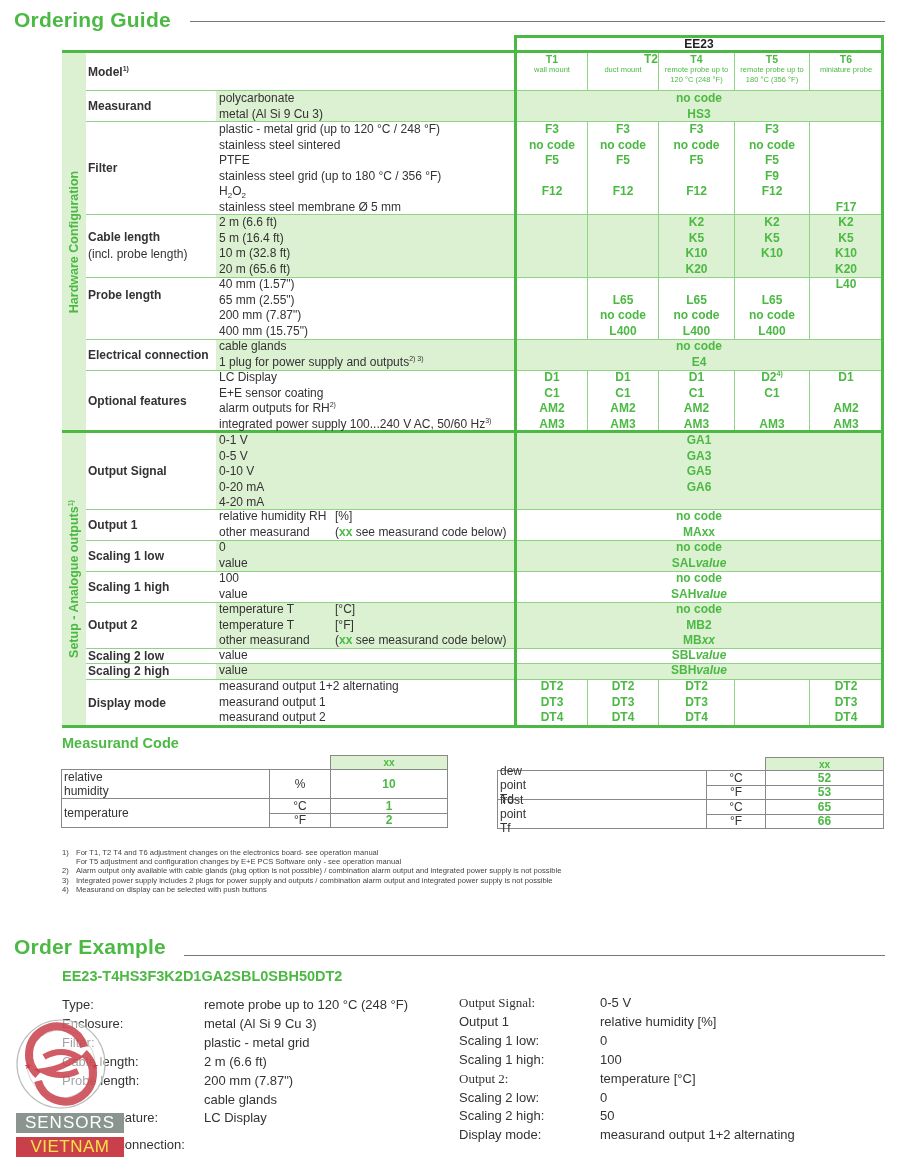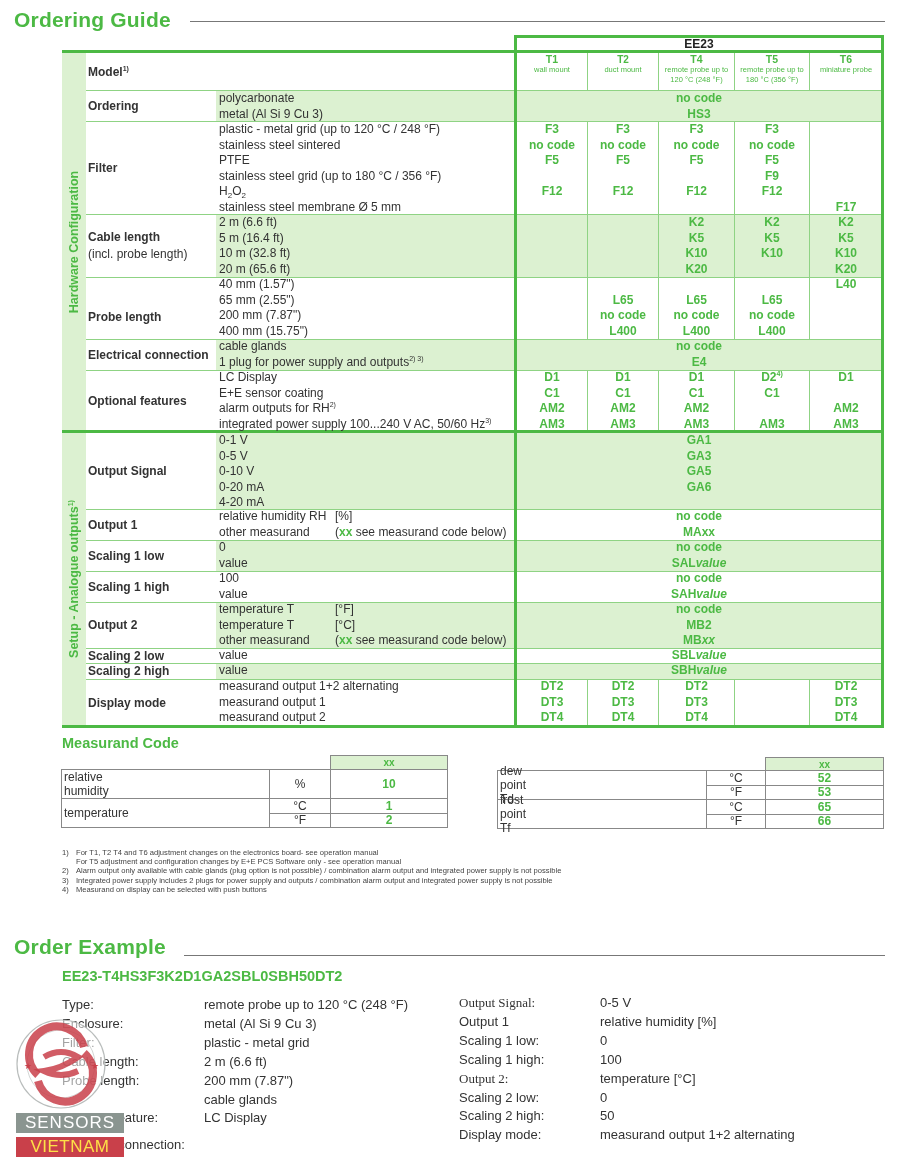--- a/index.html
+++ b/index.html
@@ -116,38 +116,38 @@
 
   <div class="row-label" style="top:16px; height:37px;">
     <div><span>Model</span><span class="sup">1)</span></div>
   </div>
   <div id="model-types">
       <div class="codes" style="left: 455px; width: 70px; top: 17px; line-height: 11px;">
         <div style="font-size: 10.5px;">T1</div>
         <div style="font-weight: normal; font-size: 7.5px; line-height: 9.5px; padding: 0px 1px;">wall mount</div>
       </div>
       <div class="codes" style="left: 526px; width: 70px; top: 17px; line-height: 11px;">
-        <div style="font-size: 10px;">T2</div>
+        <div style="font-size: 12px; text-align: right;">T2</div>
         <div style="font-weight: normal; font-size: 7.5px; line-height: 9.5px; padding: 0px 1px;">duct mount</div>
       </div>
       <div class="codes" style="left: 597px; width: 75px; top: 17px; line-height: 11px;">
         <div style="font-size: 10.5px;">T4</div>
         <div style="font-weight: normal; font-size: 7.5px; line-height: 9.5px; padding: 0px 1px;">remote probe up to 120 °C (248 °F)</div>
       </div>
       <div class="codes" style="left: 673px; width: 74px; top: 17px; line-height: 11px;">
         <div style="font-size: 10.5px;">T5</div>
         <div style="font-weight: normal; font-size: 7.5px; line-height: 9.5px; padding: 0px 1px;">remote probe up to 180 °C (356 °F)</div>
       </div>
       <div class="codes" style="left: 748px; width: 72px; top: 17px; line-height: 11px;">
         <div style="font-size: 10.5px;">T6</div>
         <div style="font-weight: normal; font-size: 7.5px; line-height: 9.5px; padding: 0px 1px;">miniature probe</div>
       </div>
     </div>
 
-  <div class="row-label" style="top:53px; height:31px;">Ordering</div>
+  <div class="row-label" style="top:53px; height:31px;">Measurand</div>
   <div class="opts" style="top:54px;">
     <div>polycarbonate</div>
     <div>metal (Al Si 9 Cu 3)</div>
   </div>
   <div class="codes" style="left:455px; width:364px; top:54px;">
     <div>no code</div>
     <div>HS3</div>
   </div>
 
   <div class="row-label" style="top:84px; height:93px;">Filter</div>
@@ -238,21 +238,21 @@
         <div style="height: 15.5px;"><span></span></div>
       </div>
       <div class="codes" style="left: 748px; width: 72px; top: 178px;">
         <div style="height: 15.5px;"><span>K2</span></div>
         <div style="height: 15.5px;"><span>K5</span></div>
         <div style="height: 15.5px;"><span>K10</span></div>
         <div style="height: 15.5px;"><span>K20</span></div>
       </div>
     </div>
 
-  <div class="row-label" style="top:249px; height:62px;">Probe length</div>
+  <div class="row-label" style="top:227px; height:62px;">Probe length</div>
   <div class="opts" style="top:240px;">
     <div>40 mm (1.57")</div>
     <div>65 mm (2.55")</div>
     <div>200 mm (7.87")</div>
     <div>400 mm (15.75")</div>
   </div>
   <div id="codes-probe">
       <div class="codes" style="left: 455px; width: 70px; top: 240px;">
         <div style="height: 15.5px;"><span></span></div>
         <div style="height: 15.5px;"><span></span></div>
@@ -375,22 +375,22 @@
     <div>100</div>
     <div>value</div>
   </div>
   <div class="codes" style="left:455px; width:364px; top:534px;">
     <div>no code</div>
     <div><span>SAH</span><i>value</i></div>
   </div>
 
   <div class="row-label" style="top:565px; height:46px;">Output 2</div>
   <div class="opts" style="top:565px; width:300px;">
+    <div><span style="display:inline-block;width:116px;">temperature T</span><span>[°C]</span></div>
     <div><span style="display:inline-block;width:116px;">temperature T</span><span>[°F]</span></div>
-    <div><span style="display:inline-block;width:116px;">temperature T</span><span>[°C]</span></div>
     <div><span style="display:inline-block;width:116px;">other measurand</span><span>(</span><b class="green">xx</b><span> see measurand code below)</span></div>
   </div>
   <div class="codes" style="left:455px; width:364px; top:565px;">
     <div>no code</div>
     <div>MB2</div>
     <div><span>MB</span><i>xx</i></div>
   </div>
 
   <div class="row-label" style="top:611px; height:15px;">Scaling 2 low</div>
   <div class="opts" style="top:611px;">value</div>

